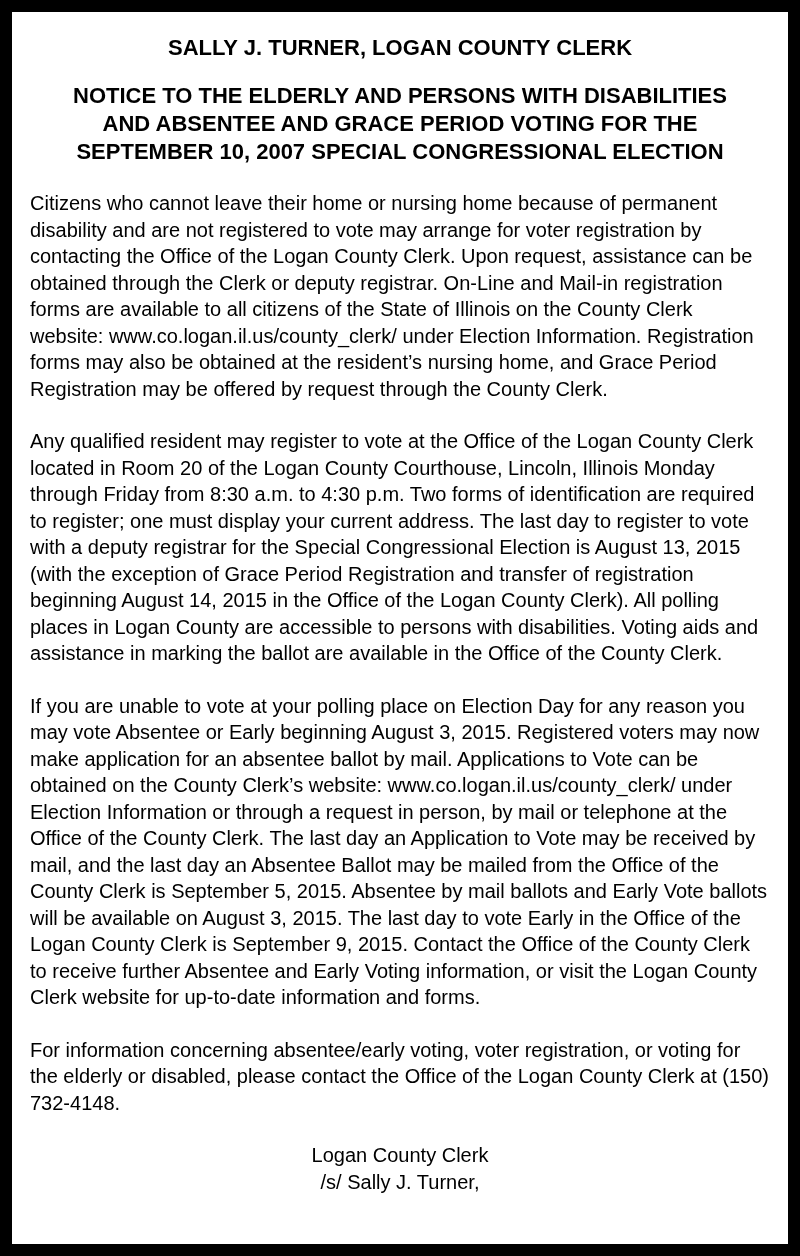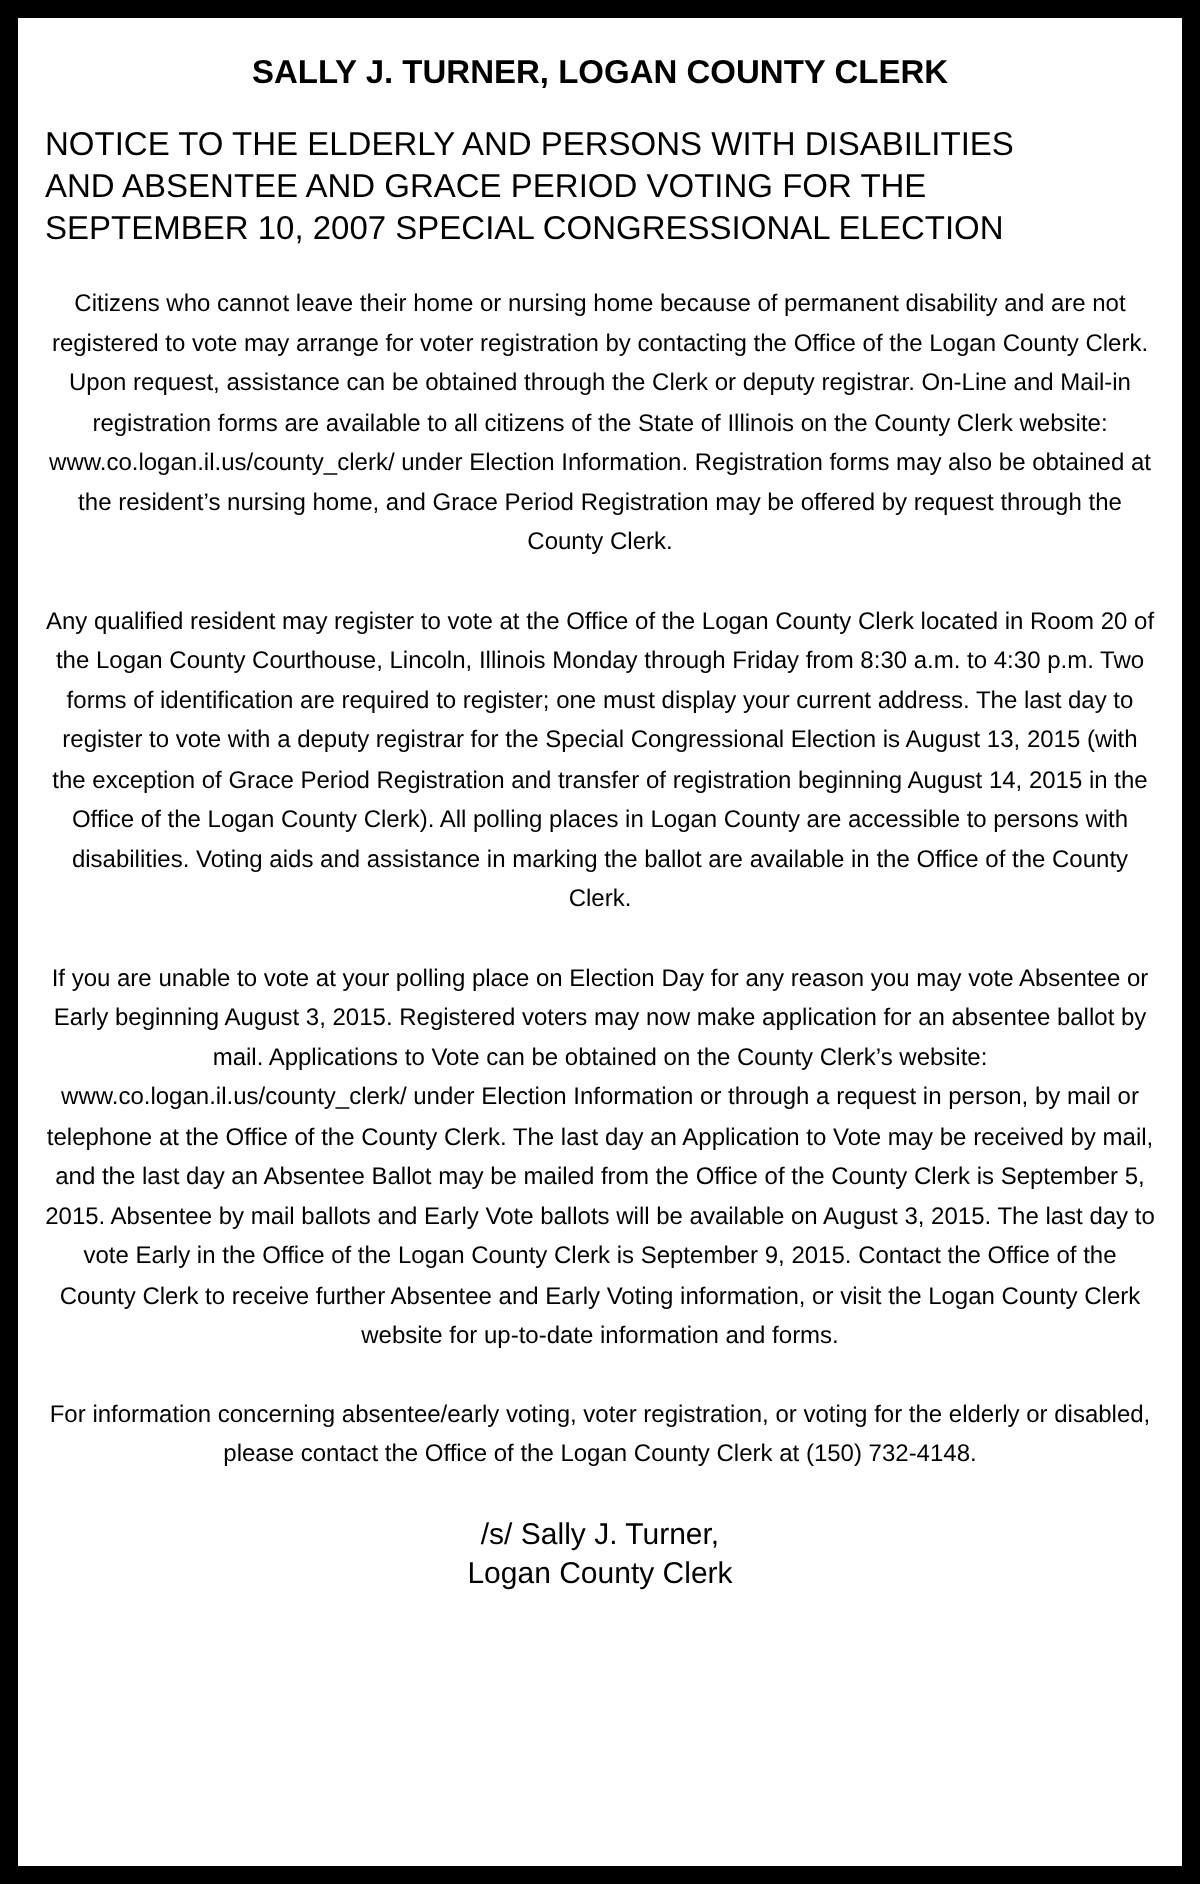--- a/index.html
+++ b/index.html
@@ -26,30 +26,30 @@
     overflow: hidden;
   }
   .notice-title {
     text-align: center;
     font-weight: bold;
     font-size: 22px;
     line-height: 24px;
     margin: 4px 0 22px 0;
   }
   .notice-heading {
-    text-align: left;
-    font-weight: normal;
+    text-align: center;
+    font-weight: bold;
     font-size: 22px;
     line-height: 28px;
     margin: 0 0 24px 0;
   }
   .body-text p {
-    font-size: 16px;
+    font-size: 20px;
     line-height: 26.5px;
-    text-align: center;
+    text-align: left;
     margin: 0 0 26px 0;
   }
   .signature {
     text-align: center;
     font-size: 20px;
     line-height: 26.5px;
     margin-top: 0;
   }
   .signature .sig-line {
     display: block;
@@ -69,17 +69,17 @@
   </div>
 
   <div class="body-text">
     <p>Citizens who cannot leave their home or nursing home because of permanent disability and are not registered to vote may arrange for voter registration by contacting the Office of the Logan County Clerk. Upon request, assistance can be obtained through the Clerk or deputy registrar. On-Line and Mail-in registration forms are available to all citizens of the State of Illinois on the County Clerk website: www.co.logan.il.us/county_clerk/ under Election Information. Registration forms may also be obtained at the resident’s nursing home, and Grace Period Registration may be offered by request through the County Clerk.</p>
     <p>Any qualified resident may register to vote at the Office of the Logan County Clerk located in Room 20 of the Logan County Courthouse, Lincoln, Illinois Monday through Friday from 8:30 a.m. to 4:30 p.m. Two forms of identification are required to register; one must display your current address. The last day to register to vote with a deputy registrar for the Special Congressional Election is August 13, 2015 (with the exception of Grace Period Registration and transfer of registration beginning August 14, 2015 in the Office of the Logan County Clerk). All polling places in Logan County are accessible to persons with disabilities. Voting aids and assistance in marking the ballot are available in the Office of the County Clerk.</p>
     <p>If you are unable to vote at your polling place on Election Day for any reason you may vote Absentee or Early beginning August 3, 2015. Registered voters may now make application for an absentee ballot by mail.  Applications to Vote can be obtained on the County Clerk’s website: www.co.logan.il.us/county_clerk/ under Election Information or through a request in person, by mail or telephone at the Office of the County Clerk.  The last day an Application to Vote may be received by mail, and the last day an Absentee Ballot may be mailed from the Office of the County Clerk is September 5, 2015.  Absentee by mail ballots and Early Vote ballots will be available on August 3, 2015. The last day to vote Early in the Office of the Logan County Clerk is September 9, 2015.  Contact the Office of the County Clerk to receive further Absentee and Early Voting information, or visit the Logan County Clerk website for up-to-date information and forms.</p>
     <p>For information concerning absentee/early voting, voter registration, or voting for the elderly or disabled, please contact the Office of the Logan County Clerk at (150) 732-4148.</p>
   </div>
 
   <div class="signature">
+    <span class="sig-line">Logan County Clerk</span>
     <span class="sig-line">/s/ Sally J. Turner,</span>
-    <span class="sig-line">Logan County Clerk</span>
   </div>
 
 </div>
 
 </body></html>

